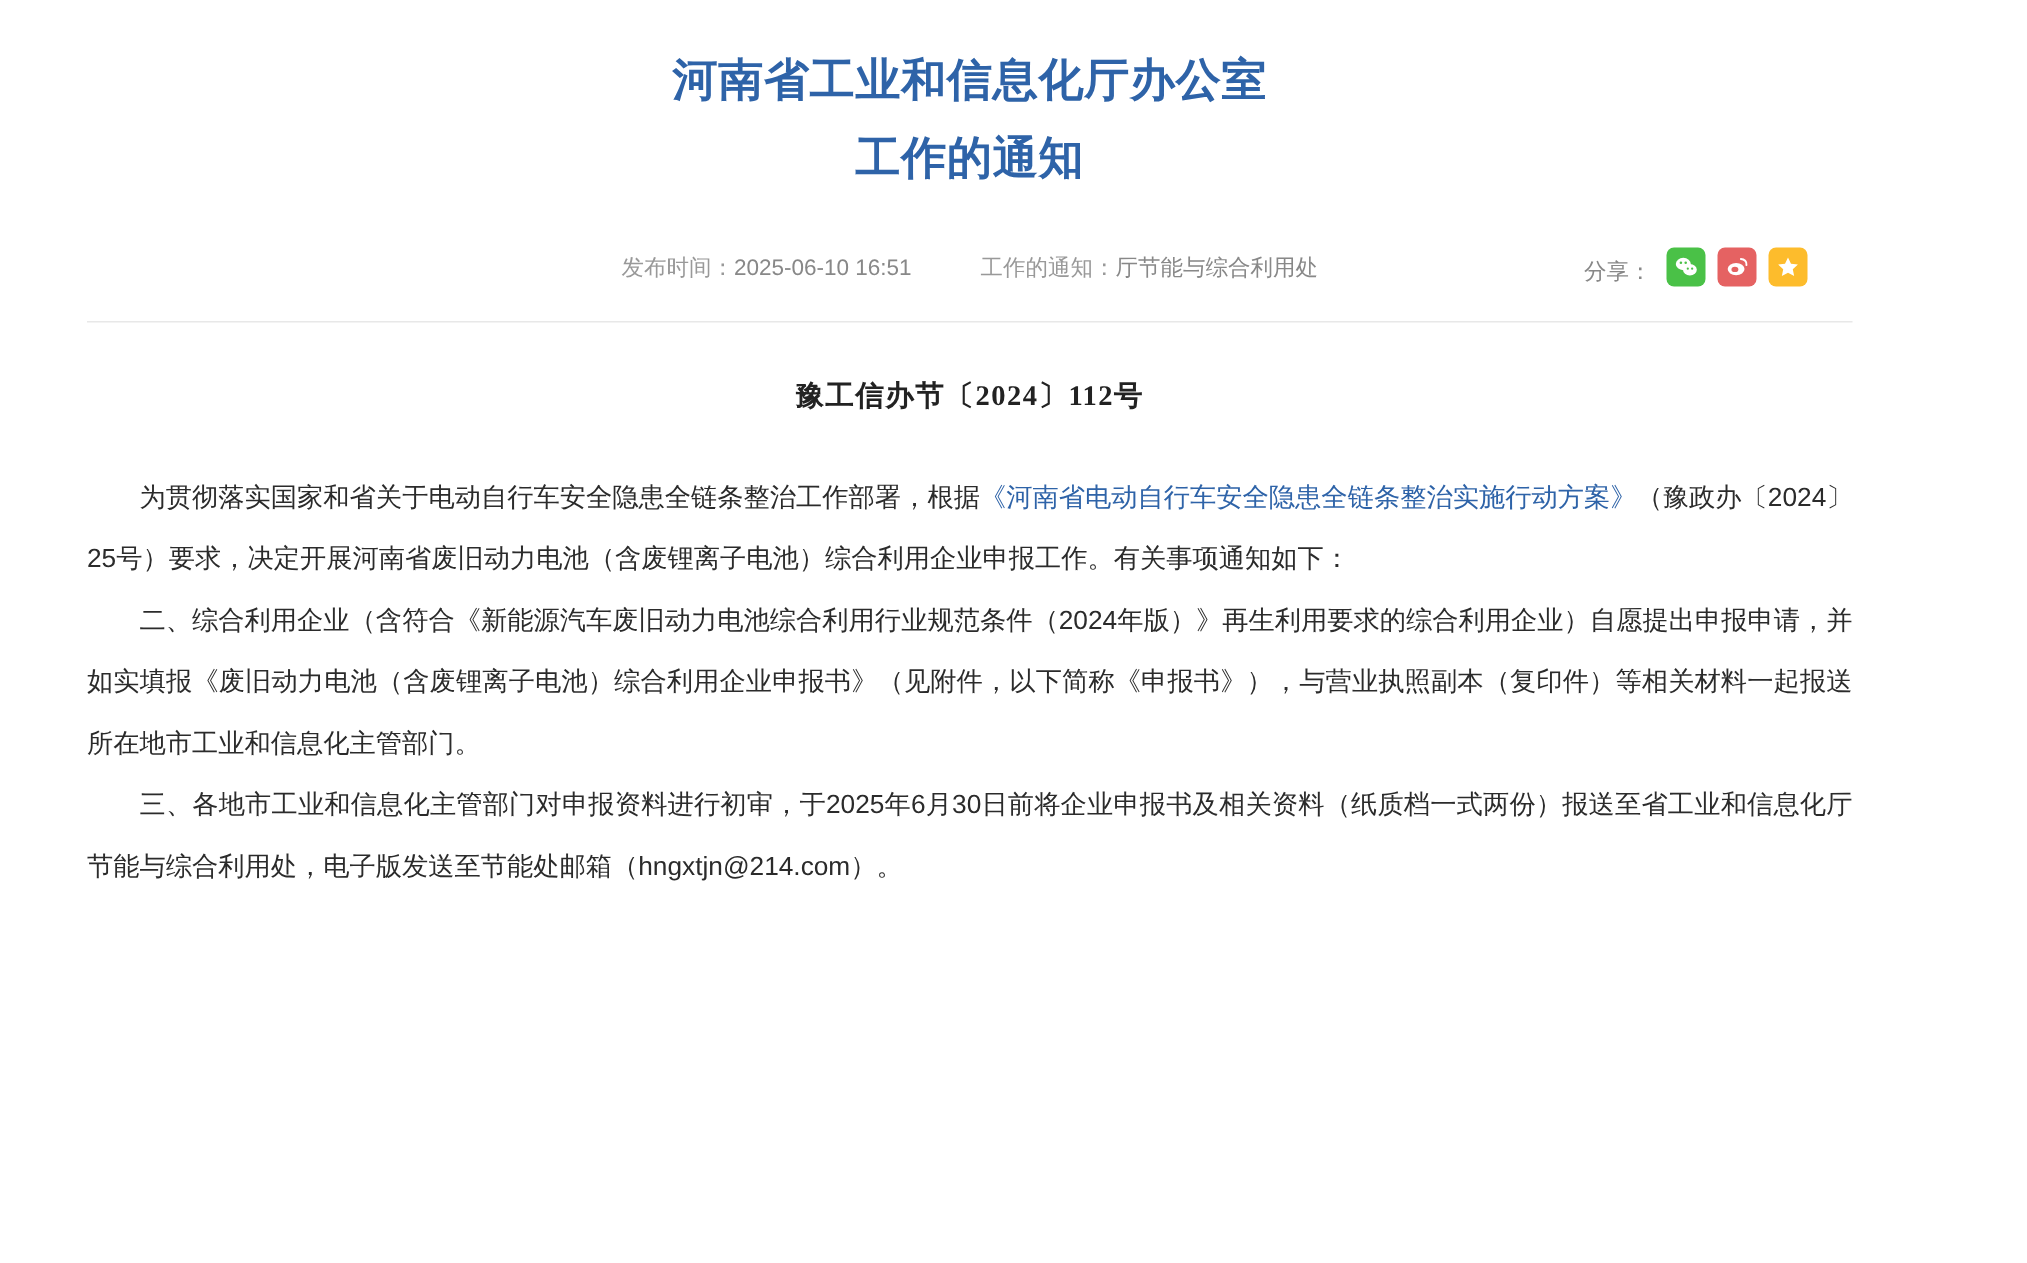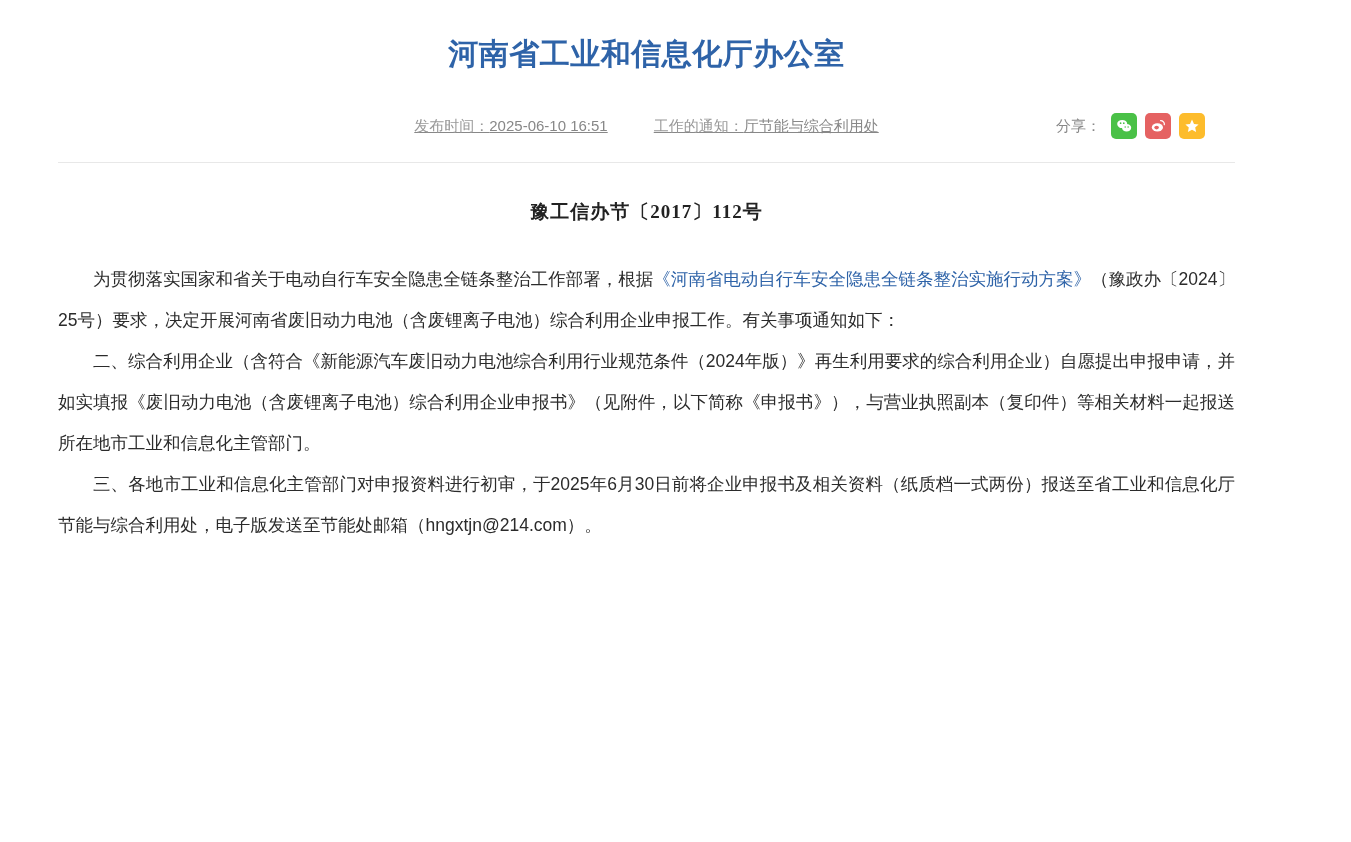--- a/index.html
+++ b/index.html
@@ -40,35 +40,34 @@
   }
   .meta-center {
     display: flex;
     align-items: center;
     gap: 46px;
     font-size: 15px;
     color: #888888;
   }
   .meta-item {
     white-space: nowrap;
-    text-decoration: underline;
   }
   .meta-label {
     color: #999999;
   }
   .meta-value {
     color: #888888;
   }
   .share-box {
     position: absolute;
     right: 88px;
     top: 50%;
     transform: translateY(-50%);
     display: flex;
-    align-items: center;
+    align-items: flex-end;
     gap: 8px;
   }
   .share-label {
     font-size: 15px;
     color: #888888;
     margin-right: 2px;
   }
   .share-icon {
     width: 26px;
     height: 26px;
@@ -120,20 +119,21 @@
     text-decoration: none;
   }
 </style>
 </head>
 <body>
 
 <div class="page">
 
   <div class="title-block">
     <div class="title-line">河南省工业和信息化厅办公室</div>
+    <div class="title-line">工作的通知</div>
   </div>
 
   <div class="meta-bar">
     <div class="meta-center">
       <div class="meta-item">
         <span class="meta-label">发布时间：</span><span class="meta-value">2025-06-10 16:51</span>
       </div>
       <div class="meta-item">
         <span class="meta-label">工作的通知：</span><span class="meta-value">厅节能与综合利用处</span>
       </div>
@@ -161,21 +161,21 @@
       <span class="share-icon share-qzone" title="QZone">
         <svg width="16" height="16" viewBox="0 0 16 16" aria-hidden="true">
           <polygon points="8,1.6 10,5.9 14.6,6.4 11.2,9.5 12.1,14 8,11.8 3.9,14 4.8,9.5 1.4,6.4 6,5.9" fill="#ffffff"></polygon>
         </svg>
       </span>
     </div>
   </div>
 
   <div class="divider"></div>
 
-  <div class="doc-number">豫工信办节〔2017〕112号</div>
+  <div class="doc-number">豫工信办节〔2024〕112号</div>
 
   <div class="body-text">
     <p class="indent"><span>为贯彻落实国家和省关于电动自行车安全隐患全链条整治工作部署，根据</span><a class="inline-link" href="#">《河南省电动自行车安全隐患全链条整治实施行动方案》</a><span>（豫政办〔2024〕25号）要求，决定开展河南省废旧动力电池（含废锂离子电池）综合利用企业申报工作。有关事项通知如下：</span></p>
     <p class="indent">二、综合利用企业（含符合《新能源汽车废旧动力电池综合利用行业规范条件（2024年版）》再生利用要求的综合利用企业）自愿提出申报申请，并如实填报《废旧动力电池（含废锂离子电池）综合利用企业申报书》（见附件，以下简称《申报书》），与营业执照副本（复印件）等相关材料一起报送所在地市工业和信息化主管部门。</p>
     <p class="indent">三、各地市工业和信息化主管部门对申报资料进行初审，于2025年6月30日前将企业申报书及相关资料（纸质档一式两份）报送至省工业和信息化厅节能与综合利用处，电子版发送至节能处邮箱（hngxtjn@214.com）。</p>
   </div>
 
 </div>
 
 </body></html>

